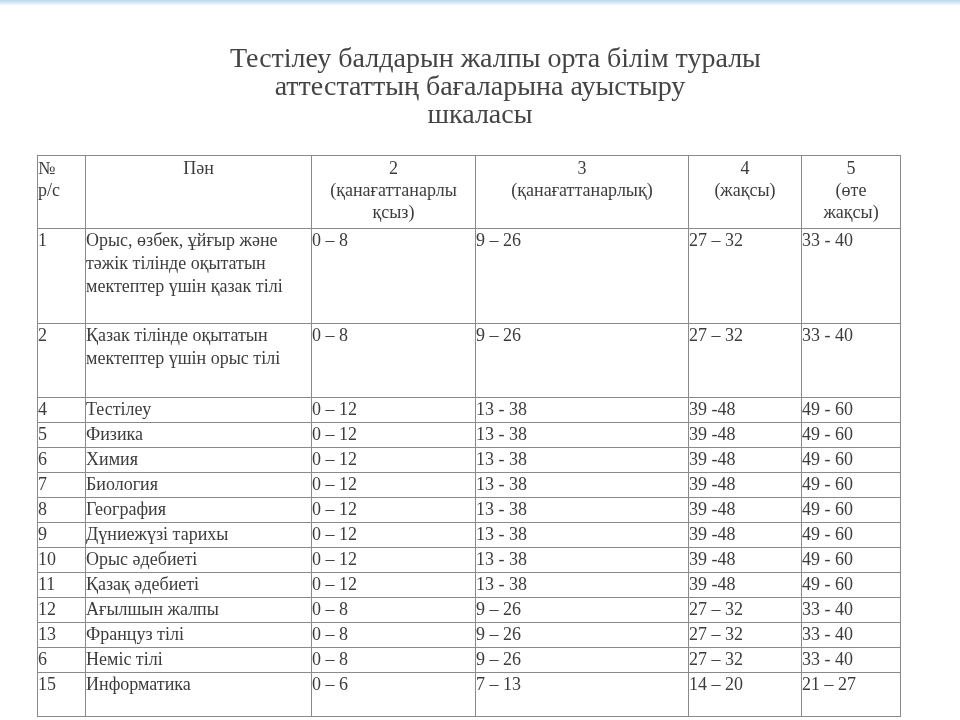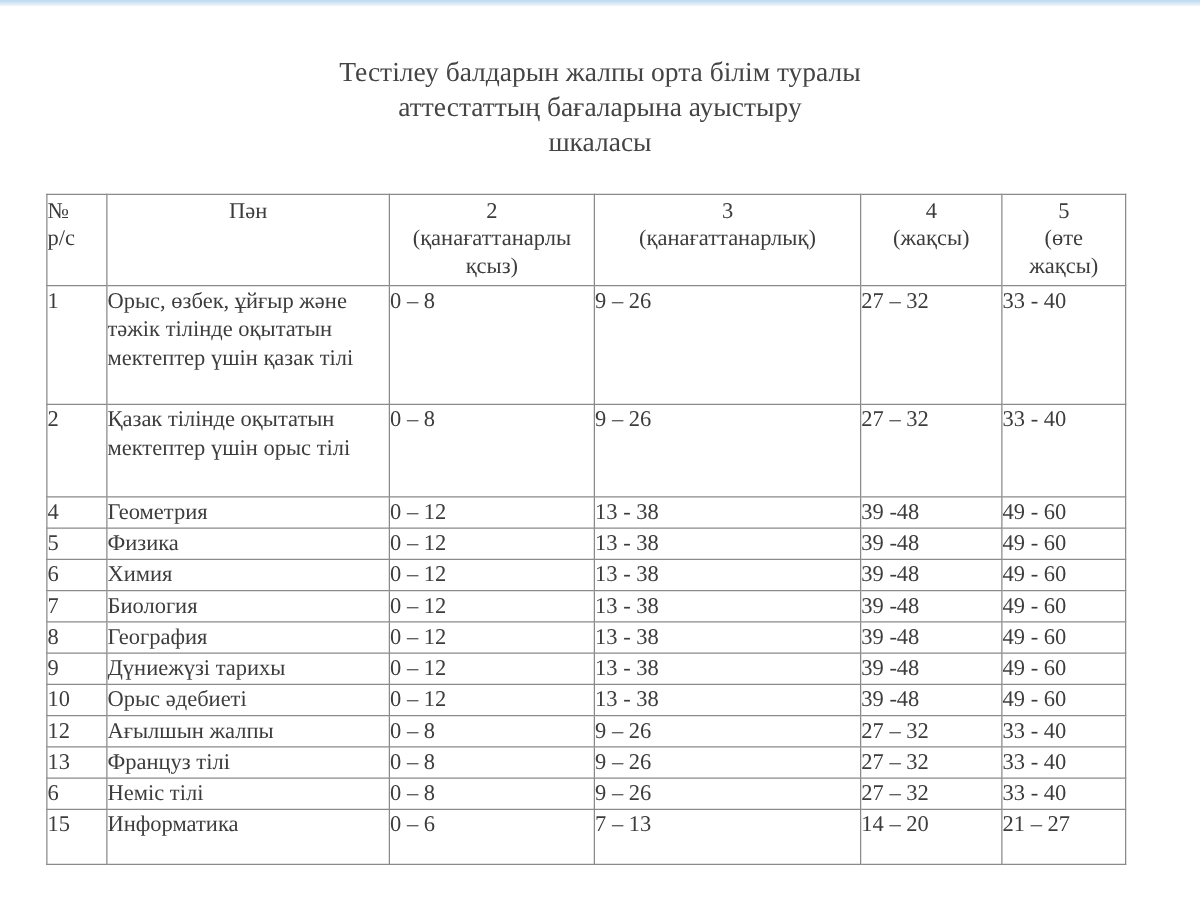--- a/index.html
+++ b/index.html
@@ -20,21 +20,21 @@
       left: 0; top: 0;
       width: 960px; height: 5px;
       background: linear-gradient(to bottom, #bcd8ee 0%, #dbeaf6 60%, #f5fafe 100%);
     }
     .title {
       position: absolute;
       left: 230px;
       top: 44px;
       width: 500px;
       text-align: center;
-      font-size: 22px;
+      font-size: 28px;
       line-height: 28px;
       color: #444444;
     }
     .title div { white-space: nowrap; }
     table.scale {
       position: absolute;
       left: 37px;
       top: 155px;
       border-collapse: collapse;
       table-layout: fixed;
@@ -140,21 +140,21 @@
     <tr class="tall2">
       <td class="num">2</td>
       <td class="subj">Қазак тілінде оқытатын мектептер үшін орыс тілі</td>
       <td class="val">0 – 8</td>
       <td class="val">9 – 26</td>
       <td class="val">27 – 32</td>
       <td class="val">33 - 40</td>
     </tr>
     <tr class="row">
       <td class="num">4</td>
-      <td class="subj">Геометрия</td>
+      <td class="subj">Тестілеу</td>
       <td class="val">0 – 12</td>
       <td class="val">13 - 38</td>
       <td class="val">39 -48</td>
       <td class="val">49 - 60</td>
     </tr>
     <tr class="row">
       <td class="num">5</td>
       <td class="subj">Физика</td>
       <td class="val">0 – 12</td>
       <td class="val">13 - 38</td>
@@ -189,20 +189,28 @@
       <td class="num">9</td>
       <td class="subj">Дүниежүзі тарихы</td>
       <td class="val">0 – 12</td>
       <td class="val">13 - 38</td>
       <td class="val">39 -48</td>
       <td class="val">49 - 60</td>
     </tr>
     <tr class="row">
       <td class="num">10</td>
       <td class="subj">Орыс əдебиеті</td>
+      <td class="val">0 – 12</td>
+      <td class="val">13 - 38</td>
+      <td class="val">39 -48</td>
+      <td class="val">49 - 60</td>
+    </tr>
+    <tr class="row">
+      <td class="num">11</td>
+      <td class="subj">Қазақ əдебиеті</td>
       <td class="val">0 – 12</td>
       <td class="val">13 - 38</td>
       <td class="val">39 -48</td>
       <td class="val">49 - 60</td>
     </tr>
     <tr class="row">
       <td class="num">12</td>
       <td class="subj">Ағылшын жалпы</td>
       <td class="val">0 – 8</td>
       <td class="val">9 – 26</td>

